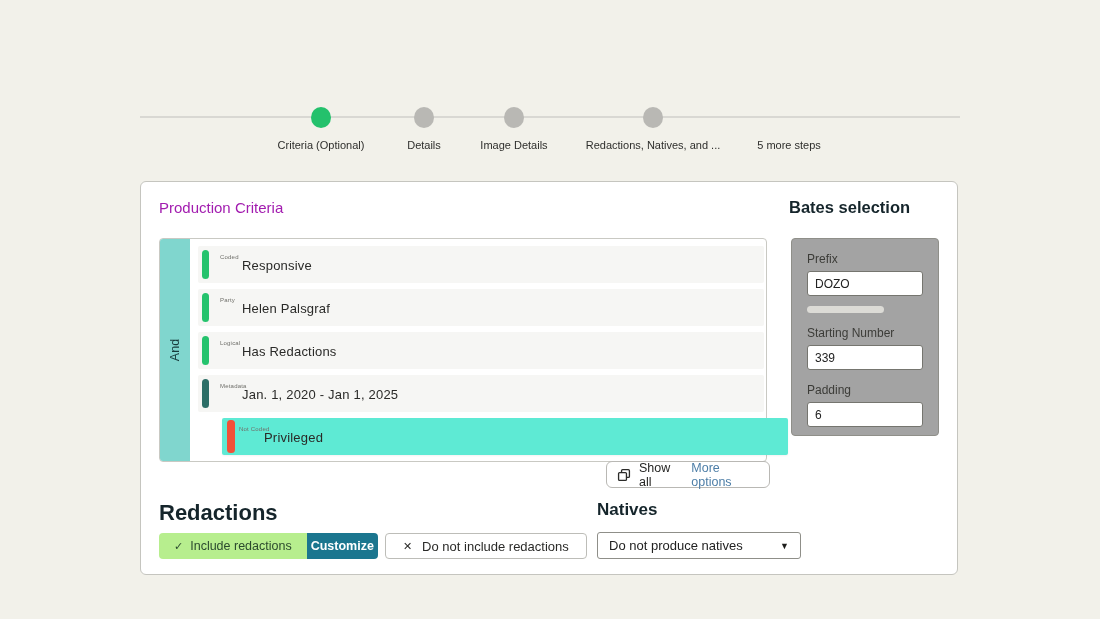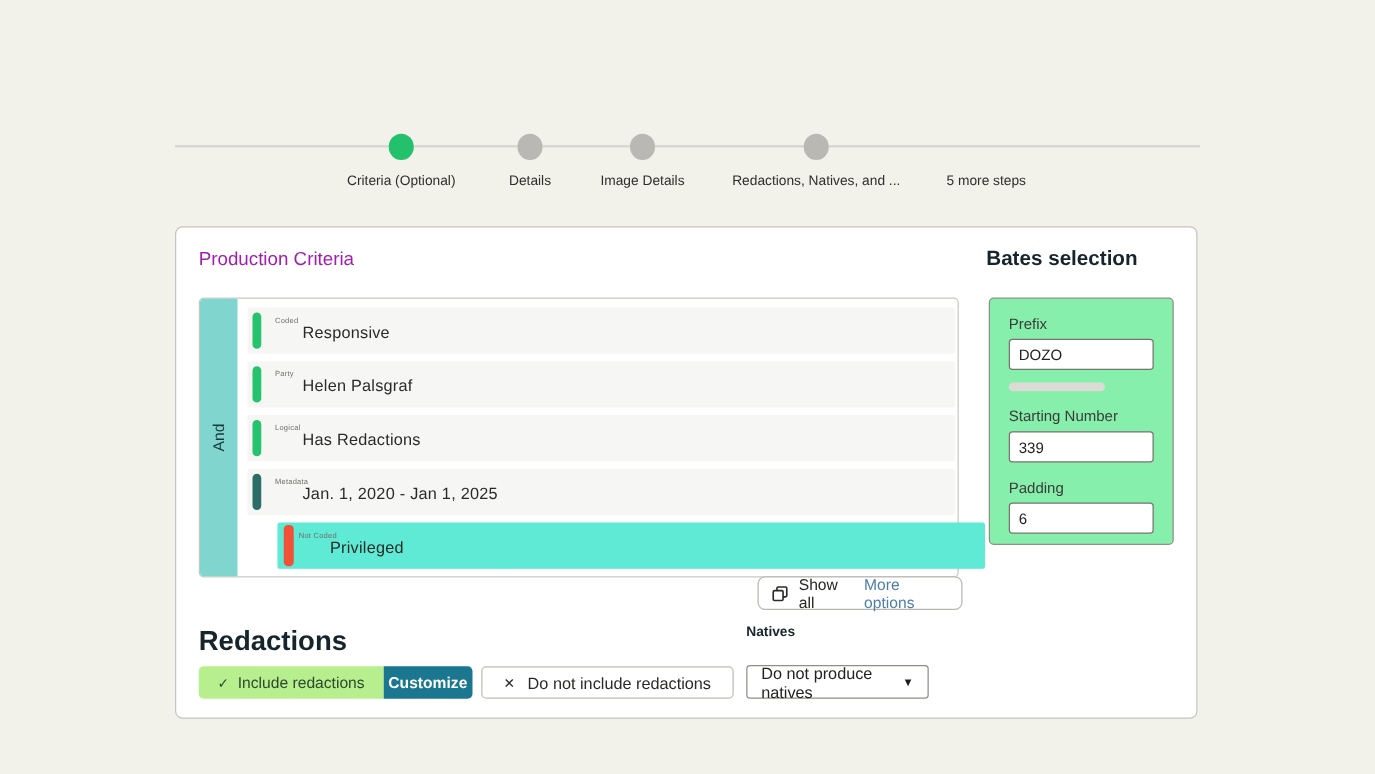--- a/index.html
+++ b/index.html
@@ -43,38 +43,38 @@
   .crit-row.highlighted .row-label { left: 42px; }
 
   
   .showall { position: absolute; left: 465px; top: 279px; width: 164px; height: 27px; background: #fff; border: 1px solid #b9b8b4; border-radius: 6px; display: flex; align-items: center; padding: 0 10px; gap: 8px; z-index: 3; }
   .showall .copy-icon { width: 14px; height: 14px; flex: 0 0 auto; }
   .showall-label { font-size: 12.5px; color: #26262 4; color: #262624; }
   .more-options { margin-left: auto; font-size: 12.5px; color: #4d7ea7; cursor: pointer; }
 
   
   .bates-title { position: absolute; left: 648px; top: 16px; font-size: 16.5px; font-weight: 700; color: #15252b; }
-  .bates-box { position: absolute; left: 650px; top: 56px; width: 148px; height: 198px; border: 1px solid #8f8f89; border-radius: 4px; padding: 13px 15px; background: #86efac; }
+  .bates-box { position: absolute; left: 650px; top: 56px; width: 148px; height: 198px; border: 1px solid #8f8f89; border-radius: 4px; padding: 13px 15px; background: #a3a3a3; }
   .field-label { display: block; font-size: 12px; color: #3c3c38; margin-bottom: 5px; }
   .text-input { display: block; width: 100%; height: 25px; border: 1px solid #75756f; border-radius: 3px; background: #fff; font-family: "Liberation Sans", sans-serif; font-size: 12px; color: #222; padding: 0 7px; }
   .pill { width: 77px; height: 7px; background: #dcdbd6; border-radius: 4px; margin: 10px 0 13px 0; }
   .gap12 { height: 13px; }
 
   
   .redactions-title { position: absolute; left: 18px; top: 318px; font-size: 22px; font-weight: 700; color: #15252b; }
   .red-buttons { position: absolute; left: 18px; top: 351px; display: flex; height: 26px; align-items: stretch; }
   .btn { display: flex; align-items: center; cursor: pointer; font-family: "Liberation Sans", sans-serif; border: none; }
   .btn-include { background: #b7ee8e; color: #2b4a2e; font-size: 12.5px; padding: 0 15px; border-radius: 4px 0 0 4px; gap: 7px; }
   .btn-customize { background: #1b768f; color: #ffffff; font-size: 12.5px; font-weight: 700; padding: 0 4px; border-radius: 0 4px 4px 0; }
   .btn-exclude { margin-left: 7px; background: #fff; border: 1px solid #bdbdb8; border-radius: 4px; color: #2a2a28; font-size: 13px; padding: 0 17px; gap: 10px; }
   .glyph { font-size: 11px; }
 
   
-  .natives-title { position: absolute; left: 456px; top: 318px; font-size: 11px; font-weight: 700; color: #15252b; }
-  .natives-select { position: absolute; left: 456px; top: 350px; width: 146px; height: 27px; background: #fff; border: 1px solid #8f8f89; border-radius: 3px; display: flex; align-items: center; padding: 0 11px; font-size: 13px; color: #222; cursor: pointer; }
+  .natives-title { position: absolute; left: 456px; top: 318px; font-size: 17px; font-weight: 700; color: #15252b; }
+  .natives-select { position: absolute; left: 456px; top: 350px; width: 204px; height: 27px; background: #fff; border: 1px solid #8f8f89; border-radius: 3px; display: flex; align-items: center; padding: 0 11px; font-size: 13px; color: #222; cursor: pointer; }
   .caret { margin-left: auto; font-size: 9px; color: #1d1d1b; }
 </style>
 </head>
 <body>
 
 <div class="page">
 
 
   <div class="stepper">
     <div class="step-line"></div>

